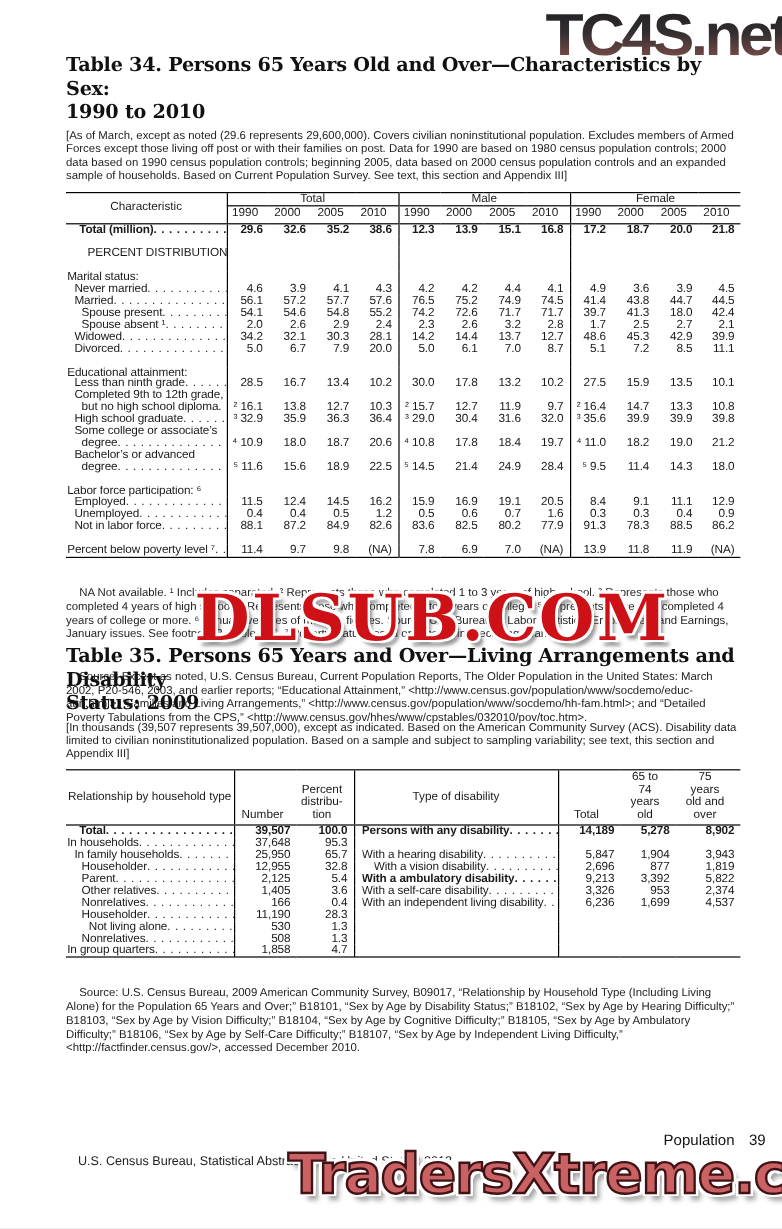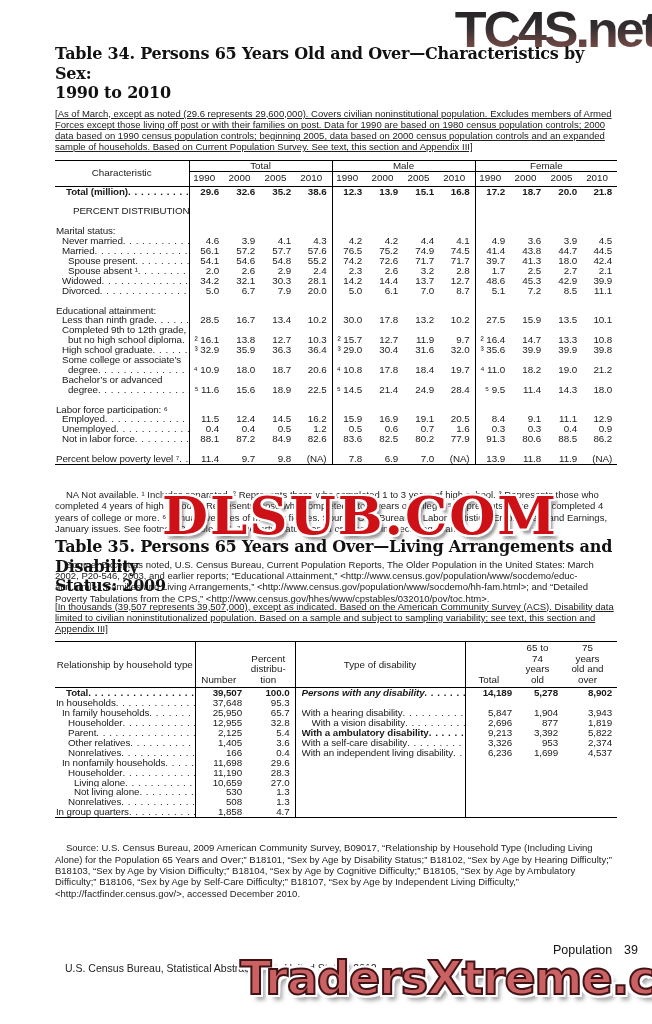--- a/index.html
+++ b/index.html
@@ -7,21 +7,21 @@
   #page { position:relative; width:652px; height:1024px; background:#ffffff; overflow:hidden;
           margin:0 auto; color:#1a1a1a; }
 
   
   .tbl-block { position:absolute; left:55px; width:562px; }
   #t34-block { top:44px; }
   #t35-block { top:537px; }
 
   .tbl-title { font-family:"DejaVu Serif","Liberation Serif",serif; font-weight:bold;
                font-size:16px; line-height:19.5px; color:#111; letter-spacing:-0.2px; }
-  .tbl-note  { margin-top:5px; font-size:9.5px; line-height:11.3px; color:#222;text-decoration:underline; }
+  .tbl-note  { margin-top:5px; font-size:9.5px; line-height:11.3px; color:#222; }
 
   
   table { border-collapse:collapse; table-layout:fixed; width:562px; margin-top:7px;
           border-bottom:1.5px solid #000; }
   thead th { font-weight:normal; font-size:9.8px; line-height:10.5px; vertical-align:bottom;
              padding:1px 5px 2px 0; text-align:center; white-space:pre-line; }
   thead th.thc { text-align:center; vertical-align:middle; padding:0; }
   thead tr.grp-row th { border-top:1.5px solid #000; }
   th.rule-b { border-bottom:1.5px solid #000; }
   th.rule-l, td.rule-l { border-left:1px solid #000; }
@@ -616,21 +616,21 @@
             </td>
             <td class="num rule-l">88.1</td>
             <td class="num">87.2</td>
             <td class="num">84.9</td>
             <td class="num">82.6</td>
             <td class="num rule-l">83.6</td>
             <td class="num">82.5</td>
             <td class="num">80.2</td>
             <td class="num">77.9</td>
             <td class="num rule-l">91.3</td>
-            <td class="num">80.6</td>
+            <td class="num">78.3</td>
             <td class="num">88.5</td>
             <td class="num">86.2</td>
           </tr>
           <tr class="spacer">
             <td class="stub i0">
               <span class="stubflex">
                 <span></span>
               </span>
             </td>
             <td class="num rule-l"></td>
@@ -716,21 +716,21 @@
       <tbody>
           <tr>
             <td class="stub i4 b">
               <span class="stubflex">
                 <span>Total</span>
                 <span class="leader"></span>
               </span>
             </td>
             <td class="num b rule-l">39,507</td>
             <td class="num b">100.0</td>
-            <td class="stub i0 b rule-l" style="padding-left: 6px; font-style: italic;">
+            <td class="stub i0 b rule-l" style="padding-left: 6px;">
               <span class="stubflex">
                 <span>Persons with any disability</span>
                 <span class="leader"></span>
               </span>
             </td>
             <td class="num b rule-l">14,189</td>
             <td class="num b">5,278</td>
             <td class="num b">8,902</td>
           </tr>
           <tr>
@@ -840,64 +840,28 @@
               <span class="stubflex">
                 <span>With an independent living disability</span>
                 <span class="leader"></span>
               </span>
             </td>
             <td class="num rule-l">6,236</td>
             <td class="num">1,699</td>
             <td class="num">4,537</td>
           </tr>
           <tr>
-            <td class="stub i1">
-              <span class="stubflex">
-                <span>In nonfamily households</span>
-                <span class="leader"></span>
-              </span>
-            </td>
-            <td class="num rule-l">11,698</td>
-            <td class="num">29.6</td>
-            <td class="stub i0 rule-l" style="padding-left: 6px;">
-              <span class="stubflex">
-                <span></span>
-              </span>
-            </td>
-            <td class="num rule-l"></td>
-            <td class="num"></td>
-            <td class="num"></td>
-          </tr>
-          <tr>
             <td class="stub i2">
               <span class="stubflex">
                 <span>Householder</span>
                 <span class="leader"></span>
               </span>
             </td>
             <td class="num rule-l">11,190</td>
             <td class="num">28.3</td>
-            <td class="stub i0 rule-l" style="padding-left: 6px;">
-              <span class="stubflex">
-                <span></span>
-              </span>
-            </td>
-            <td class="num rule-l"></td>
-            <td class="num"></td>
-            <td class="num"></td>
-          </tr>
-          <tr>
-            <td class="stub i3">
-              <span class="stubflex">
-                <span>Living alone</span>
-                <span class="leader"></span>
-              </span>
-            </td>
-            <td class="num rule-l">10,659</td>
-            <td class="num">27.0</td>
             <td class="stub i0 rule-l" style="padding-left: 6px;">
               <span class="stubflex">
                 <span></span>
               </span>
             </td>
             <td class="num rule-l"></td>
             <td class="num"></td>
             <td class="num"></td>
           </tr>
           <tr>

